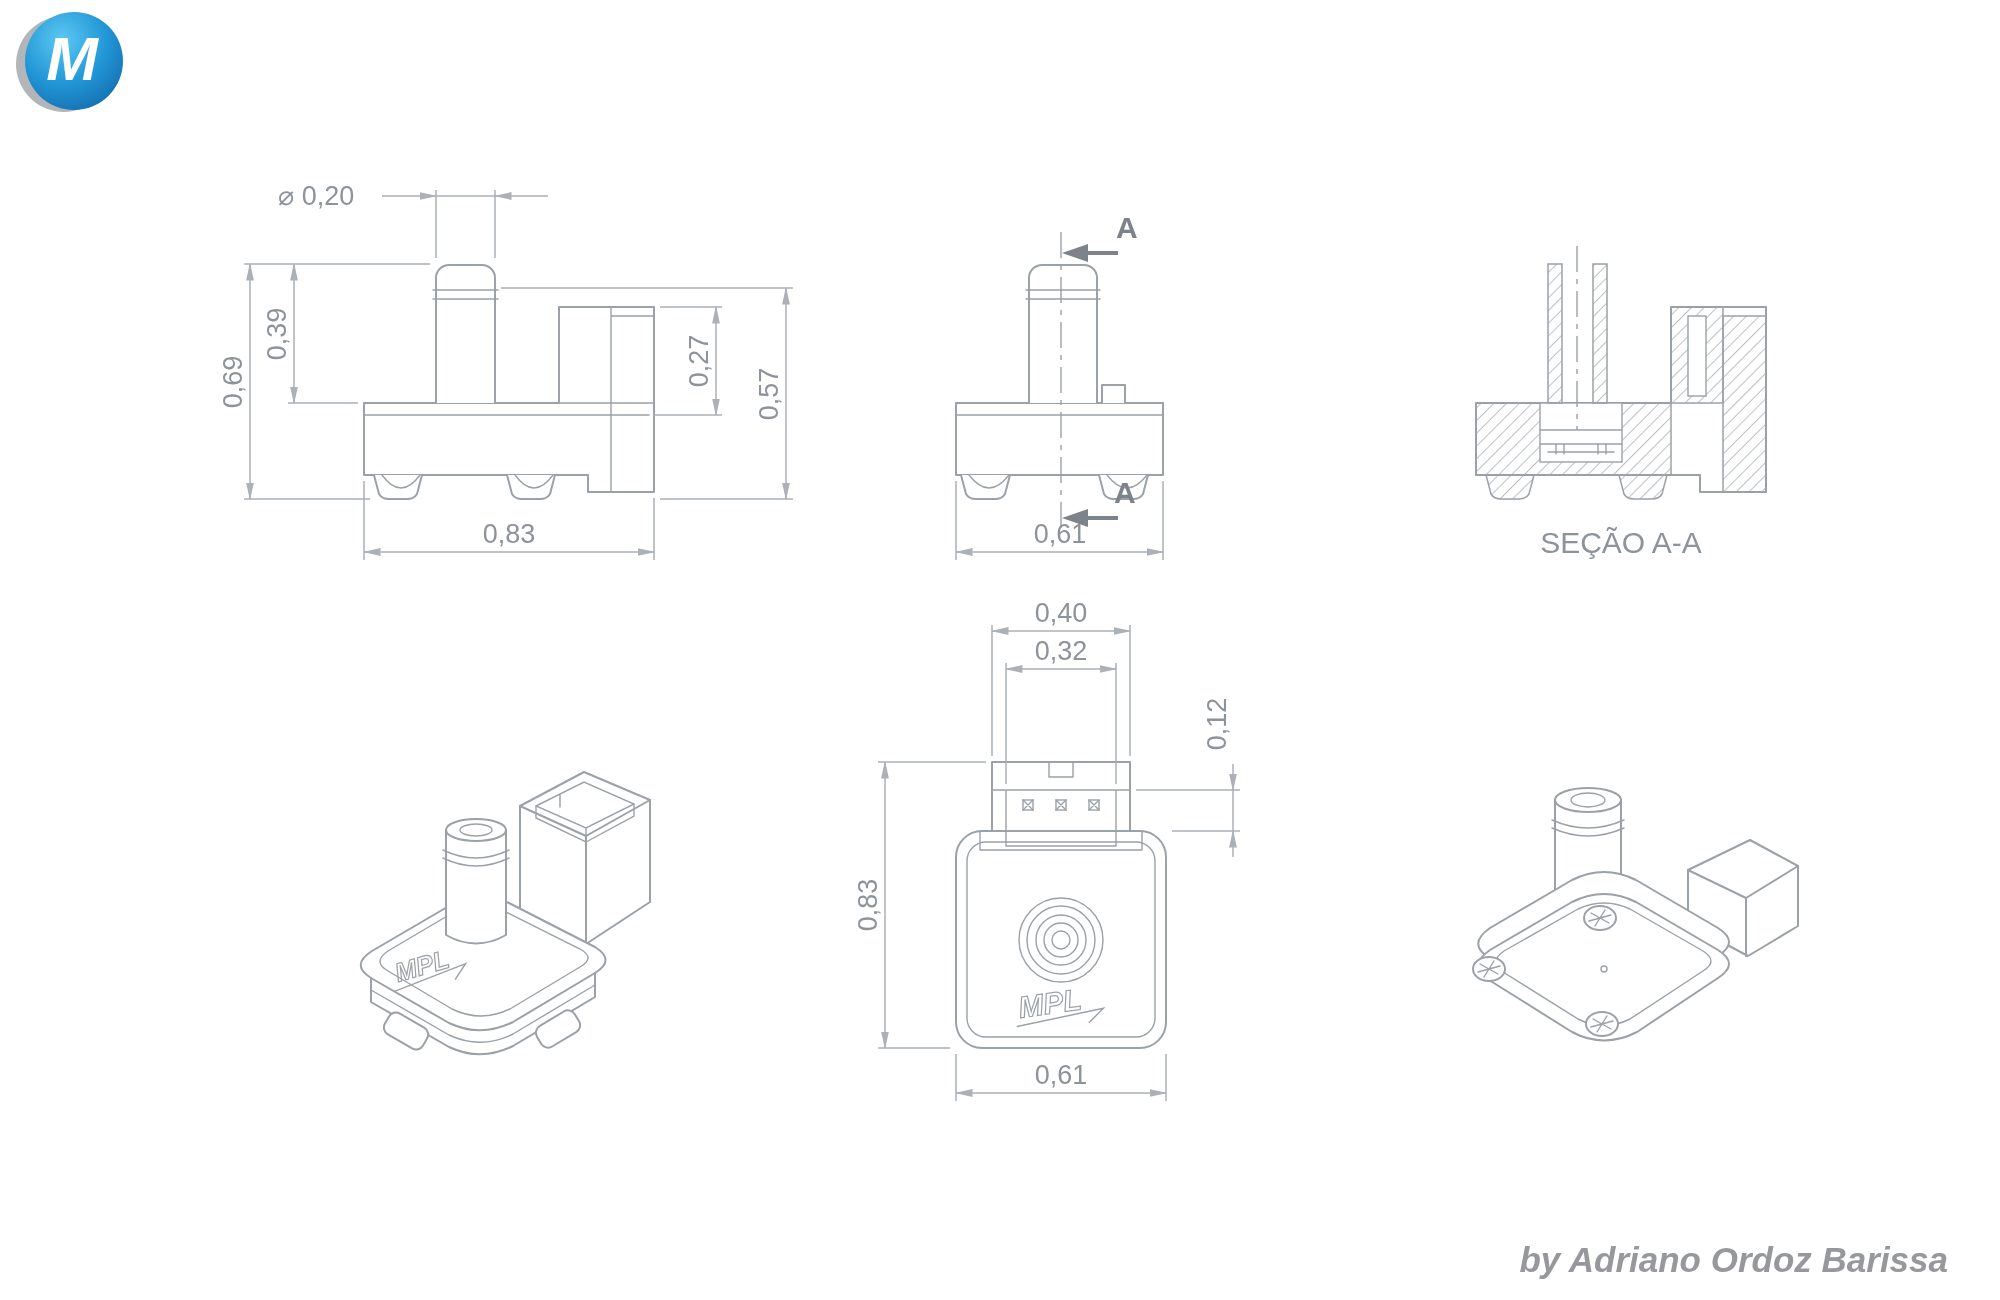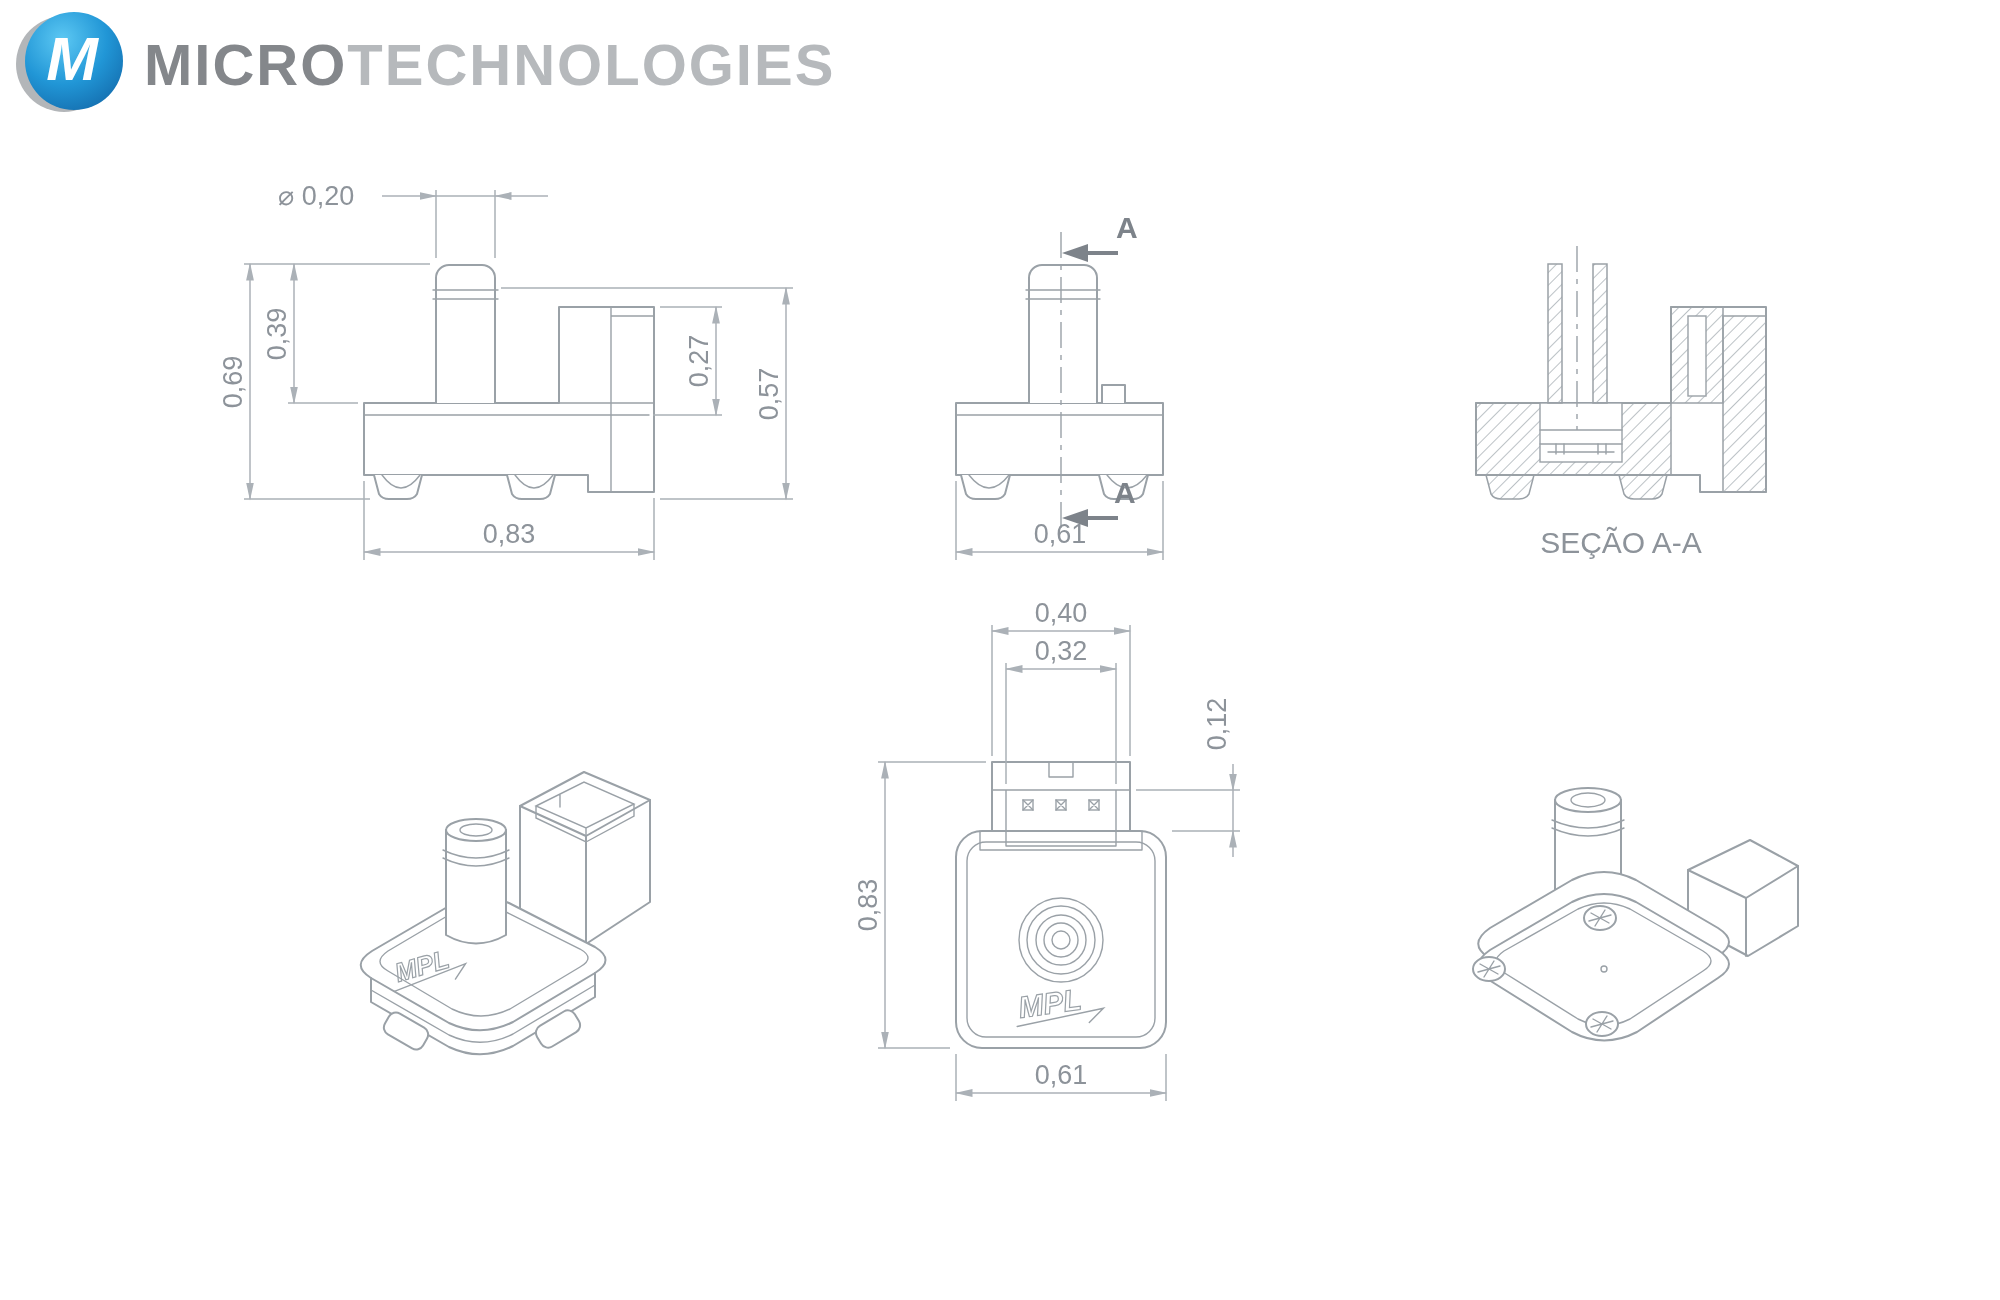--- a/index.html
+++ b/index.html
@@ -38,23 +38,20 @@
 <body>
 
 <div class="canvas">
 
   <div class="brand">
     <div class="brand-mark">
       <div class="crescent"></div>
       <div class="globe">
         <span class="m">M</span>
       </div>
-    </div>
-    <div class="brand-text">
-      <span class="micro">MICRO</span><span class="tech">TECHNOLOGIES</span>
     </div>
   </div>
 
   <svg width="2000" height="1300" viewBox="0 0 2000 1300" style="position:absolute;left:0;top:0">
     <defs>
       <pattern id="hatch" patternUnits="userSpaceOnUse" width="9" height="9" patternTransform="rotate(45)">
         <line x1="0" y1="0" x2="0" y2="9" stroke="#a6adb3" stroke-width="1.5"></line>
       </pattern>
       <marker id="arr" viewBox="0 0 12 8" refX="11" refY="4" markerWidth="12" markerHeight="8" orient="auto-start-reverse">
         <path d="M12,4 L0,1.4 L0,6.6 Z" fill="#abb1b7"></path>
@@ -240,14 +237,15 @@
           <path class="thin" d="M-9,-5 L9,5 M-5,8 L5,-8 M-11,3 L11,-3"></path>
         </g>
         <g transform="translate(1602,1024)">
           <ellipse class="part" rx="16" ry="12"></ellipse>
           <path class="thin" d="M-9,-5 L9,5 M-5,8 L5,-8 M-11,3 L11,-3"></path>
         </g>
       </g>
     </g>
   </svg>
 
+  <div class="credit">by Adriano Ordoz Barissa</div>
 
 </div>
 
 </body></html>

